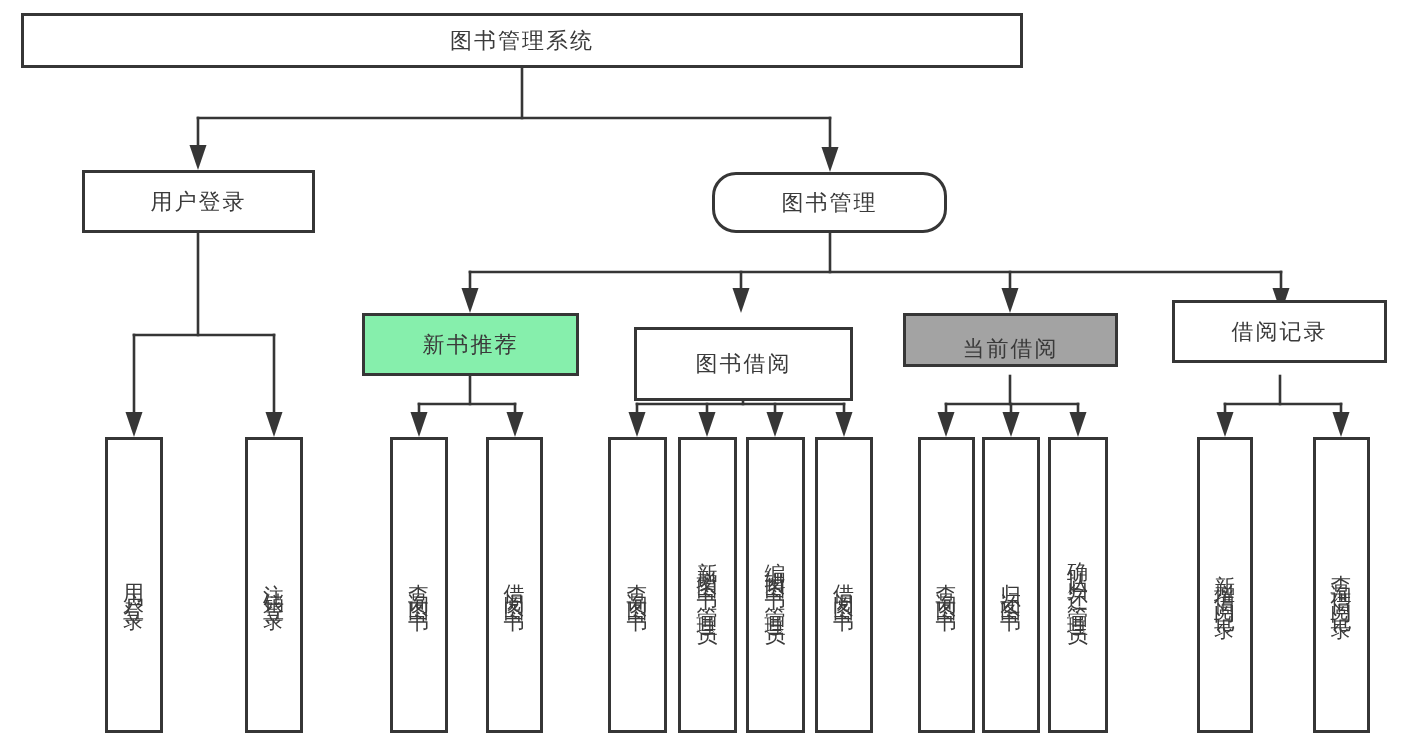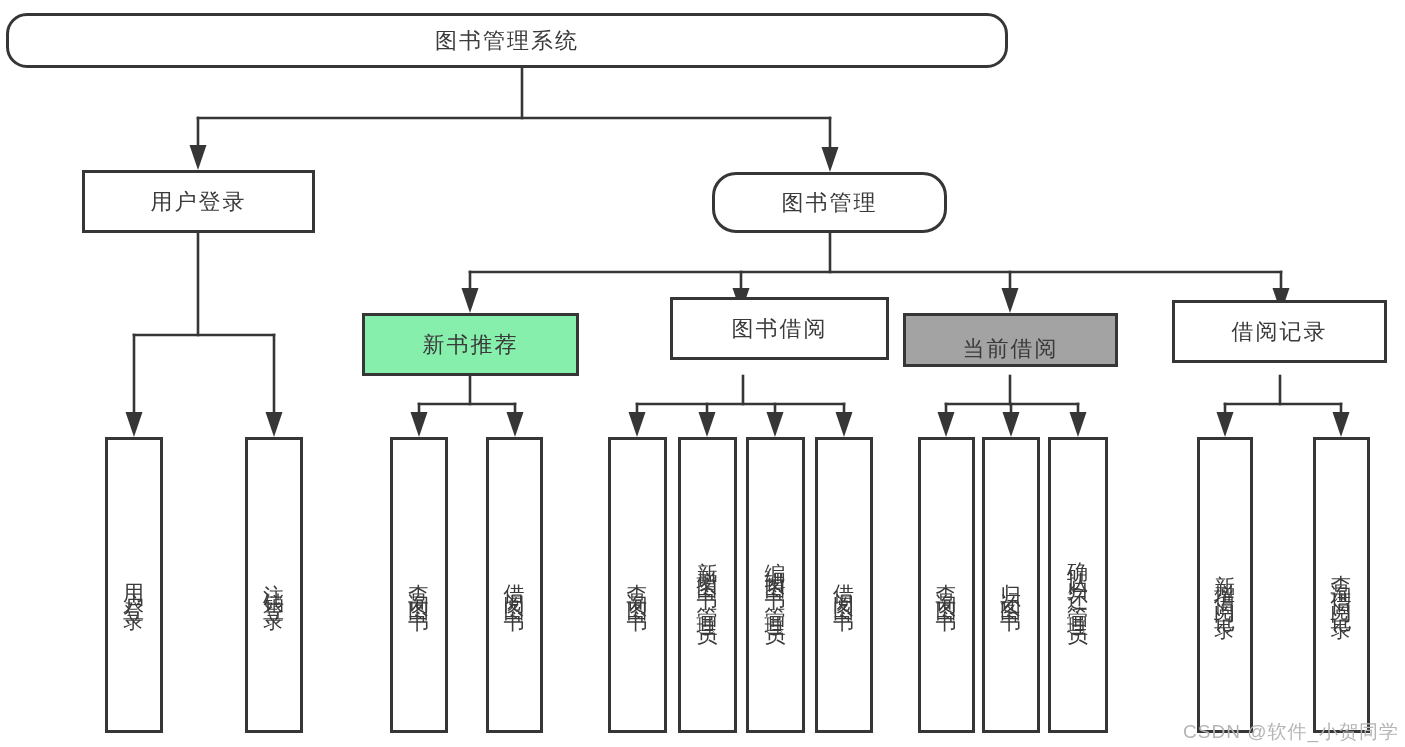--- a/index.html
+++ b/index.html
@@ -110,33 +110,33 @@
       <line x1="1078" y1="404" x2="1078" y2="419" stroke="#363636" stroke-width="2.6" stroke-linecap="square"></line>
       <polygon points="1069.5,412 1086.5,412 1078,437" fill="#363636"></polygon>
       <line x1="1280" y1="376" x2="1280" y2="404" stroke="#363636" stroke-width="2.6" stroke-linecap="square"></line>
       <line x1="1225" y1="404" x2="1341" y2="404" stroke="#363636" stroke-width="2.6" stroke-linecap="square"></line>
       <line x1="1225" y1="404" x2="1225" y2="419" stroke="#363636" stroke-width="2.6" stroke-linecap="square"></line>
       <polygon points="1216.5,412 1233.5,412 1225,437" fill="#363636"></polygon>
       <line x1="1341" y1="404" x2="1341" y2="419" stroke="#363636" stroke-width="2.6" stroke-linecap="square"></line>
       <polygon points="1332.5,412 1349.5,412 1341,437" fill="#363636"></polygon>
     </svg>
   <div id="nodes">
-      <div class="node" style="left: 6px; top: 13px; width: 1002px; height: 55px; border-color: rgb(54, 54, 54); background: rgb(255, 255, 255); border-radius: 21px;">
+      <div class="node" style="left: 21px; top: 13px; width: 1002px; height: 55px; border-color: rgb(54, 54, 54); background: rgb(255, 255, 255);">
         <span class="label" style="color: rgb(58, 58, 58);">图书管理系统</span>
       </div>
       <div class="node" style="left: 82px; top: 170px; width: 233px; height: 63px; border-color: rgb(54, 54, 54); background: rgb(255, 255, 255);">
         <span class="label" style="color: rgb(58, 58, 58);">用户登录</span>
       </div>
       <div class="node" style="left: 712px; top: 172px; width: 235px; height: 61px; border-color: rgb(54, 54, 54); background: rgb(255, 255, 255); border-radius: 24px;">
         <span class="label" style="color: rgb(58, 58, 58);">图书管理</span>
       </div>
       <div class="node" style="left: 362px; top: 313px; width: 217px; height: 63px; border-color: rgb(54, 54, 54); background: #86efac;">
         <span class="label" style="color: rgb(58, 58, 58);">新书推荐</span>
       </div>
-      <div class="node" style="left: 634px; top: 297px; width: 219px; height: 63px; border-color: rgb(54, 54, 54); background: rgb(255, 255, 255); margin-left: 36px;">
+      <div class="node" style="left: 634px; top: 327px; width: 219px; height: 74px; border-color: rgb(54, 54, 54); background: rgb(255, 255, 255);">
         <span class="label" style="color: rgb(58, 58, 58);">图书借阅</span>
       </div>
       <div class="node" style="left: 903px; top: 313px; width: 215px; height: 54px; border-color: rgb(54, 54, 54); background: #a3a3a3; align-items: flex-end;">
         <span class="label" style="color: rgb(58, 58, 58);">当前借阅</span>
       </div>
       <div class="node" style="left: 1172px; top: 300px; width: 215px; height: 63px; border-color: rgb(54, 54, 54); background: rgb(255, 255, 255);">
         <span class="label" style="color: rgb(58, 58, 58);">借阅记录</span>
       </div>
       <div class="node vertical" style="left: 105px; top: 437px; width: 58px; height: 296px; border-color: rgb(54, 54, 54); background: rgb(255, 255, 255);">
         <span class="label" style="color: rgb(58, 58, 58);">用户登录</span>
@@ -171,14 +171,13 @@
       <div class="node vertical" style="left: 1048px; top: 437px; width: 60px; height: 296px; border-color: rgb(54, 54, 54); background: rgb(255, 255, 255);">
         <span class="label" style="color: rgb(58, 58, 58);">确认归还（管理员）</span>
       </div>
       <div class="node vertical" style="left: 1197px; top: 437px; width: 56px; height: 296px; border-color: rgb(54, 54, 54); background: rgb(255, 255, 255);">
         <span class="label" style="color: rgb(58, 58, 58);">新增借阅记录</span>
       </div>
       <div class="node vertical" style="left: 1313px; top: 437px; width: 57px; height: 296px; border-color: rgb(54, 54, 54); background: rgb(255, 255, 255);">
         <span class="label" style="color: rgb(58, 58, 58);">查询借阅记录</span>
       </div>
     </div>
-  <div class="watermark">CSDN @软件_小贺同学</div>
 </div>
 
 </body></html>

